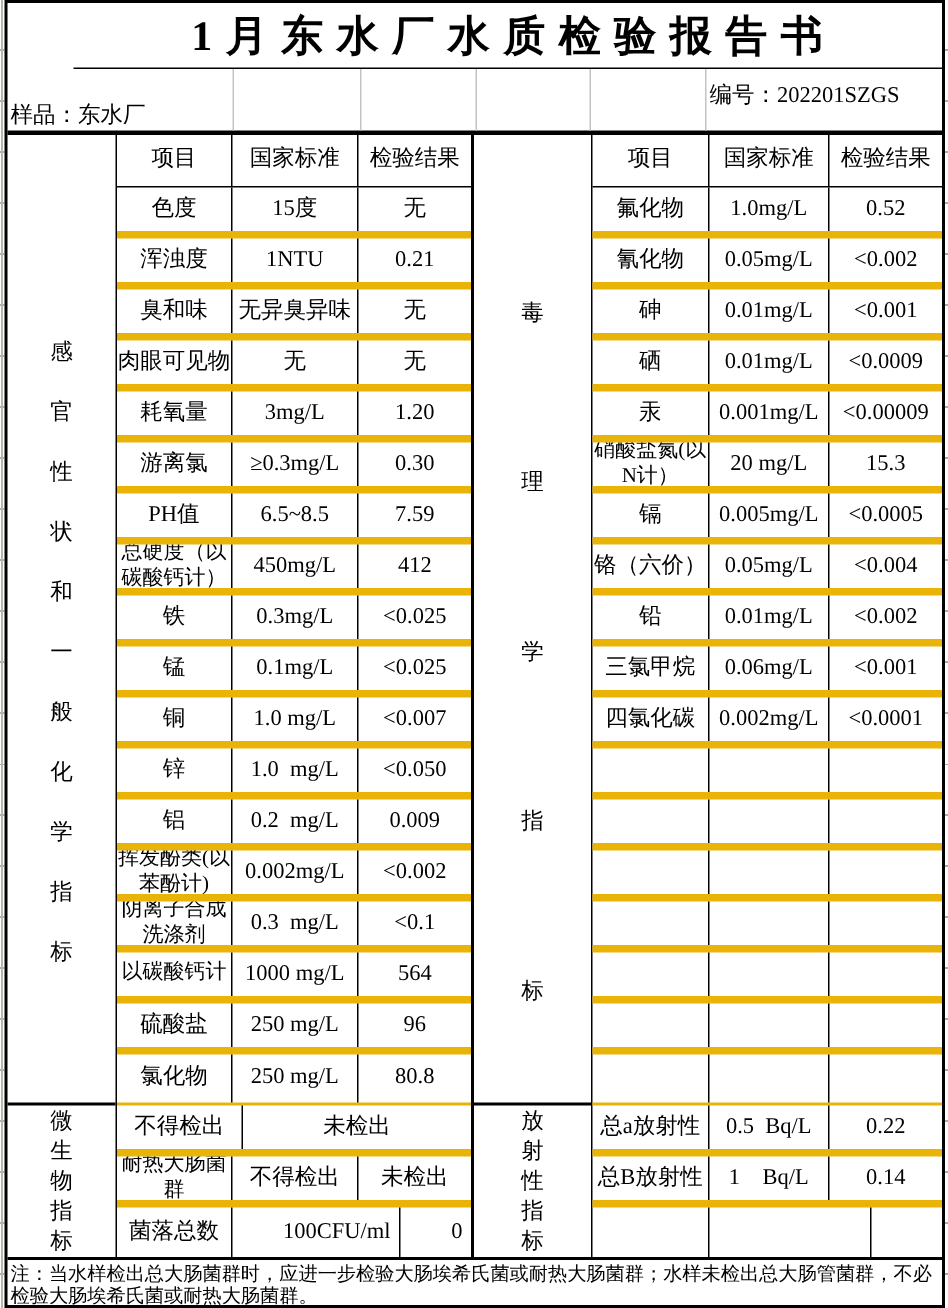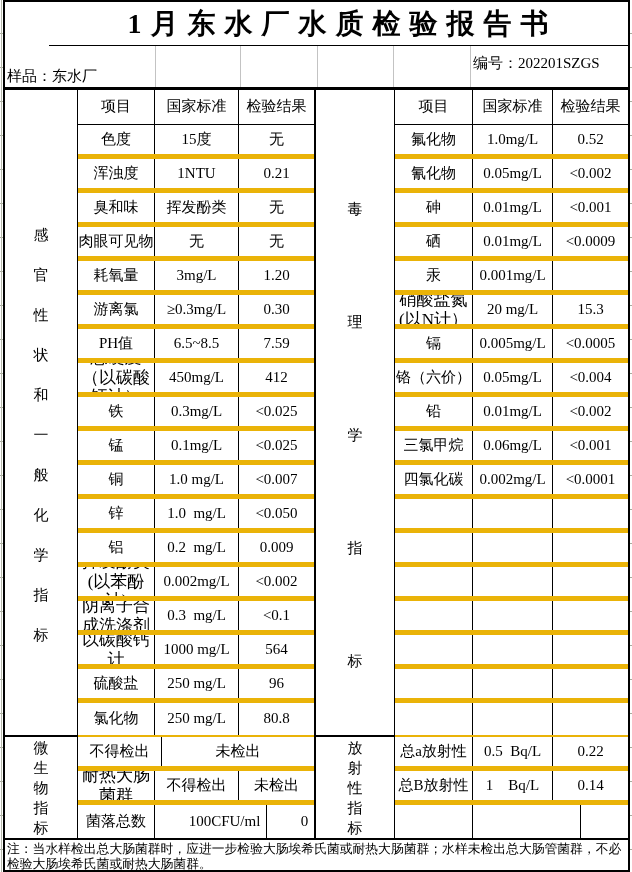--- a/index.html
+++ b/index.html
@@ -45,21 +45,21 @@
   .row{height:34px;border-bottom:5px solid #eab308;display:flex;}
   .section1 .row:last-child{border-bottom-width:2px;}
   .section2 .row:last-child{height:33px;border-bottom:none;gap:28px;}
   .cell,.hcell{display:flex;align-items:center;justify-content:center;text-align:center;
         font-size:15px;overflow:hidden;white-space:pre-wrap;word-break:break-all;line-height:1.15;}
   .col-item{width:77px;border-right:1px solid #000;}
   .col-std {width:84px;border-right:1px solid #000;}
   .col-res {flex:1;}
   .half.right .col-item{width:78px;}
   .half.right .col-std {width:80px;}
-  .cell.small{font-size:17px;}
+  .cell.small{font-size:14px;}
 
   .note{flex:1;border-top:2px solid #000;padding:2px 2px 0 2px;font-size:12.8px;line-height:15px;overflow:hidden;}
   .note div{white-space:nowrap;}
 </style>
 </head>
 <body>
 
 <div class="page">
   <div class="stubs left"></div>
   <div class="stubs right"></div>
@@ -115,21 +115,21 @@
                 <div class="cell col-std">15度</div>
                 <div class="cell col-res">无</div>
               </div>
               <div class="row">
                 <div class="cell col-item">浑浊度</div>
                 <div class="cell col-std">1NTU</div>
                 <div class="cell col-res">0.21</div>
               </div>
               <div class="row">
                 <div class="cell col-item">臭和味</div>
-                <div class="cell col-std">挥发酚类</div>
+                <div class="cell col-std">无异臭异味</div>
                 <div class="cell col-res">无</div>
               </div>
               <div class="row">
                 <div class="cell col-item">肉眼可见物</div>
                 <div class="cell col-std">无</div>
                 <div class="cell col-res">无</div>
               </div>
               <div class="row">
                 <div class="cell col-item">耗氧量</div>
                 <div class="cell col-std">3mg/L</div>
@@ -260,20 +260,21 @@
                 <div class="cell col-res">&lt;0.001</div>
               </div>
               <div class="row">
                 <div class="cell col-item">硒</div>
                 <div class="cell col-std">0.01mg/L</div>
                 <div class="cell col-res">&lt;0.0009</div>
               </div>
               <div class="row">
                 <div class="cell col-item">汞</div>
                 <div class="cell col-std">0.001mg/L</div>
+                <div class="cell col-res">&lt;0.00009</div>
               </div>
               <div class="row">
                 <div class="cell col-item small">硝酸盐氮(以N计）</div>
                 <div class="cell col-std">20 mg/L</div>
                 <div class="cell col-res">15.3</div>
               </div>
               <div class="row">
                 <div class="cell col-item">镉</div>
                 <div class="cell col-std">0.005mg/L</div>
                 <div class="cell col-res">&lt;0.0005</div>

